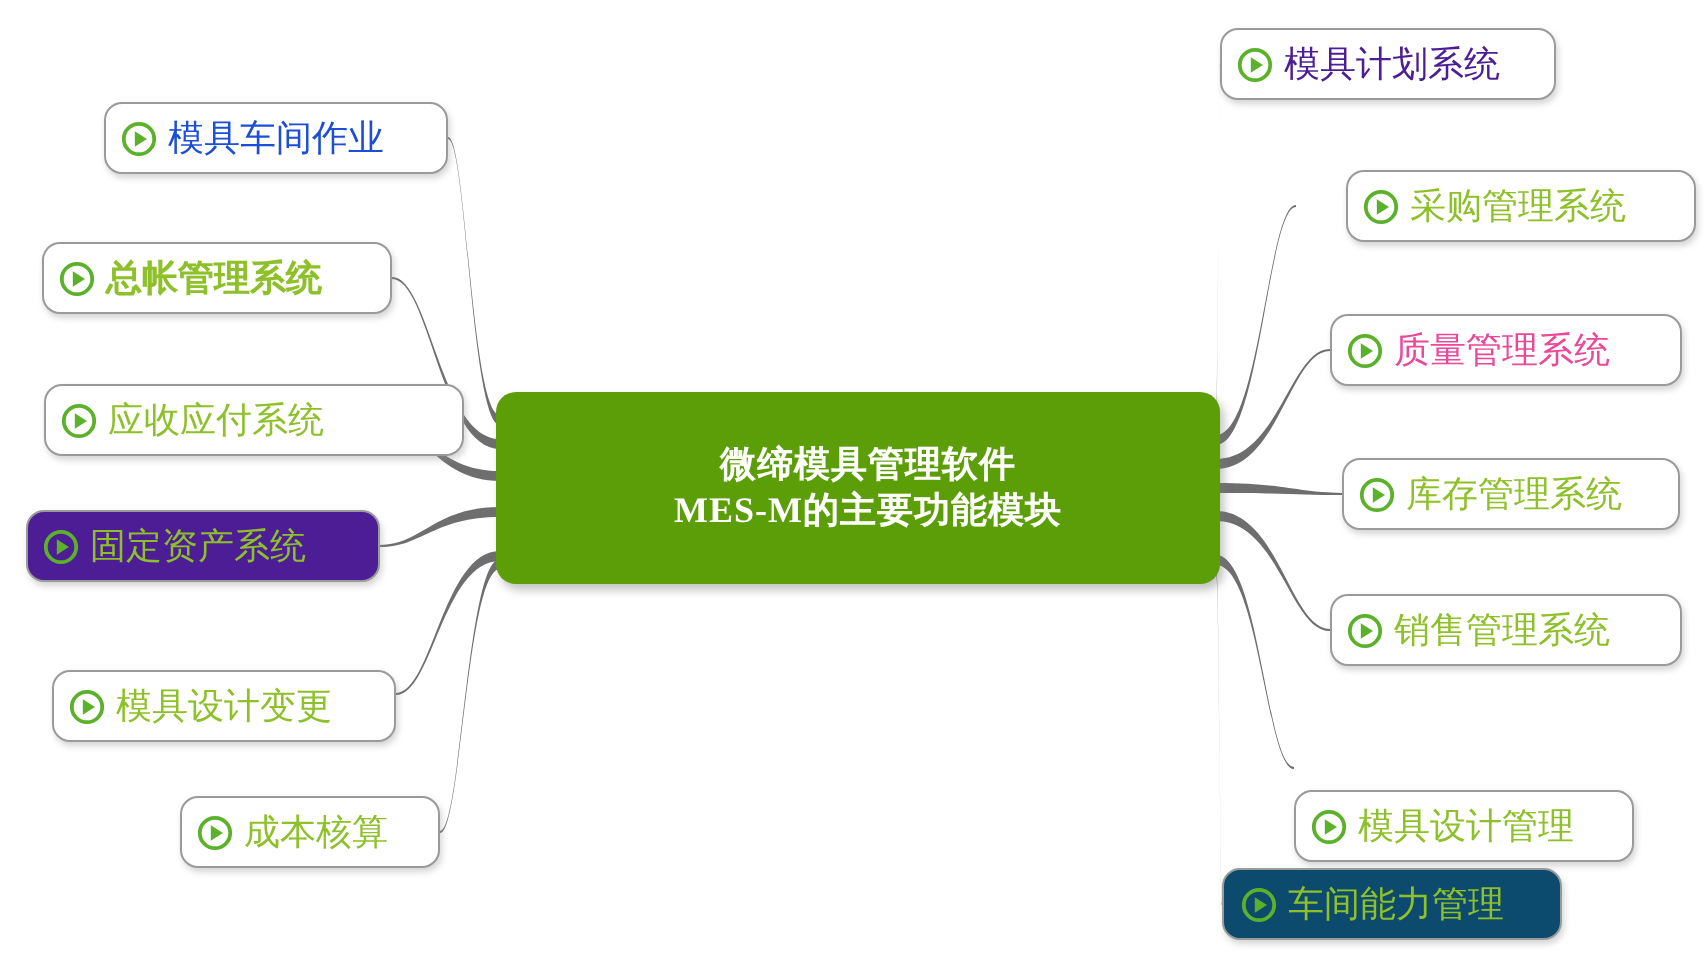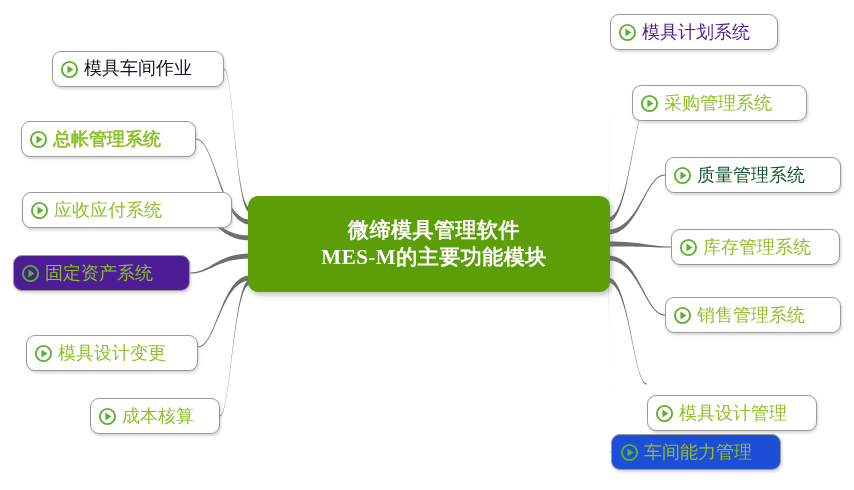--- a/index.html
+++ b/index.html
@@ -31,21 +31,21 @@
     box-shadow: 2px 3px 5px rgba(120,120,120,0.45);
     display: flex;
     align-items: center;
     justify-content: center;
     text-align: center;
     z-index: 5;
   }
   .central-label {
     color: #ffffff;
     font-family: "Liberation Serif", serif;
-    font-size: 21px;
+    font-size: 18px;
     font-weight: bold;
     line-height: 1.28;
     white-space: pre-line;
     letter-spacing: 0.5px;
     margin-left: 10px;
   }
   .branch-node {
     position: absolute;
     box-sizing: border-box;
     background: #ffffff;
@@ -98,21 +98,21 @@
     <div class="central-label" style="color: rgb(255, 255, 255);">微缔模具管理软件
 MES-M的主要功能模块</div>
   </div>
 
   <div id="branch-layer">
       <div class="branch-node" style="left: 52px; top: 51px; width: 172px; border-color: rgb(154, 154, 154); background: rgb(255, 255, 255);">
         <svg viewBox="0 0 20 20" class="play-icon">
           <circle cx="10" cy="10" r="8" fill="none" stroke="#5bb22a" stroke-width="2"></circle>
           <polygon points="7.8,5.9 14.2,10 7.8,14.1" fill="#5bb22a"></polygon>
         </svg>
-        <span class="branch-label" style="color: #0f172a; font-family: Liberation Mono, monospace;">模具车间作业</span>
+        <span class="branch-label" style="color: #1d4ed8;">模具车间作业</span>
       </div>
       <div class="branch-node" style="left: 21px; top: 121px; width: 175px; border-color: rgb(154, 154, 154); background: rgb(255, 255, 255);">
         <svg viewBox="0 0 20 20" class="play-icon">
           <circle cx="10" cy="10" r="8" fill="none" stroke="#5bb22a" stroke-width="2"></circle>
           <polygon points="7.8,5.9 14.2,10 7.8,14.1" fill="#5bb22a"></polygon>
         </svg>
         <span class="branch-label" style="color: rgb(142, 192, 42); font-weight: bold;">总帐管理系统</span>
       </div>
       <div class="branch-node" style="left: 22px; top: 192px; width: 210px; border-color: rgb(154, 154, 154); background: rgb(255, 255, 255);">
         <svg viewBox="0 0 20 20" class="play-icon">
@@ -142,33 +142,33 @@
         </svg>
         <span class="branch-label" style="color: rgb(142, 192, 42);">成本核算</span>
       </div>
       <div class="branch-node" style="left: 610px; top: 14px; width: 168px; border-color: rgb(154, 154, 154); background: rgb(255, 255, 255);">
         <svg viewBox="0 0 20 20" class="play-icon">
           <circle cx="10" cy="10" r="8" fill="none" stroke="#5bb22a" stroke-width="2"></circle>
           <polygon points="7.8,5.9 14.2,10 7.8,14.1" fill="#5bb22a"></polygon>
         </svg>
         <span class="branch-label" style="color: #4c1d95;">模具计划系统</span>
       </div>
-      <div class="branch-node" style="left: 632px; top: 85px; width: 175px; border-color: rgb(154, 154, 154); background: rgb(255, 255, 255);">
+      <div class="branch-node" style="left: 673px; top: 85px; width: 175px; border-color: rgb(154, 154, 154); background: rgb(255, 255, 255);">
         <svg viewBox="0 0 20 20" class="play-icon">
           <circle cx="10" cy="10" r="8" fill="none" stroke="#5bb22a" stroke-width="2"></circle>
           <polygon points="7.8,5.9 14.2,10 7.8,14.1" fill="#5bb22a"></polygon>
         </svg>
         <span class="branch-label" style="color: rgb(142, 192, 42);">采购管理系统</span>
       </div>
       <div class="branch-node" style="left: 665px; top: 157px; width: 176px; border-color: rgb(154, 154, 154); background: rgb(255, 255, 255);">
         <svg viewBox="0 0 20 20" class="play-icon">
           <circle cx="10" cy="10" r="8" fill="none" stroke="#5bb22a" stroke-width="2"></circle>
           <polygon points="7.8,5.9 14.2,10 7.8,14.1" fill="#5bb22a"></polygon>
         </svg>
-        <span class="branch-label" style="color: #14532d;">质量管理系统</span>
+        <span class="branch-label" style="color: #ec4899;">质量管理系统</span>
       </div>
       <div class="branch-node" style="left: 671px; top: 229px; width: 169px; border-color: rgb(154, 154, 154); background: rgb(255, 255, 255);">
         <svg viewBox="0 0 20 20" class="play-icon">
           <circle cx="10" cy="10" r="8" fill="none" stroke="#5bb22a" stroke-width="2"></circle>
           <polygon points="7.8,5.9 14.2,10 7.8,14.1" fill="#5bb22a"></polygon>
         </svg>
         <span class="branch-label" style="color: rgb(142, 192, 42);">库存管理系统</span>
       </div>
       <div class="branch-node" style="left: 665px; top: 297px; width: 176px; border-color: rgb(154, 154, 154); background: rgb(255, 255, 255);">
         <svg viewBox="0 0 20 20" class="play-icon">
@@ -177,21 +177,21 @@
         </svg>
         <span class="branch-label" style="color: rgb(142, 192, 42);">销售管理系统</span>
       </div>
       <div class="branch-node" style="left: 647px; top: 366px; width: 170px; border-color: rgb(154, 154, 154); background: rgb(255, 255, 255); margin-top: 29px;">
         <svg viewBox="0 0 20 20" class="play-icon">
           <circle cx="10" cy="10" r="8" fill="none" stroke="#5bb22a" stroke-width="2"></circle>
           <polygon points="7.8,5.9 14.2,10 7.8,14.1" fill="#5bb22a"></polygon>
         </svg>
         <span class="branch-label" style="color: rgb(142, 192, 42);">模具设计管理</span>
       </div>
-      <div class="branch-node" style="left: 611px; top: 434px; width: 170px; border-color: rgb(154, 154, 154); background: #1d4ed8; padding-left: 8px;">
+      <div class="branch-node" style="left: 611px; top: 434px; width: 170px; border-color: rgb(154, 154, 154); background: #0c4a6e; padding-left: 8px;">
         <svg viewBox="0 0 20 20" class="play-icon">
           <circle cx="10" cy="10" r="8" fill="none" stroke="#5bb22a" stroke-width="2"></circle>
           <polygon points="7.8,5.9 14.2,10 7.8,14.1" fill="#5bb22a"></polygon>
         </svg>
         <span class="branch-label" style="color: rgb(142, 192, 42);">车间能力管理</span>
       </div>
     </div>
 
 </div>
 

